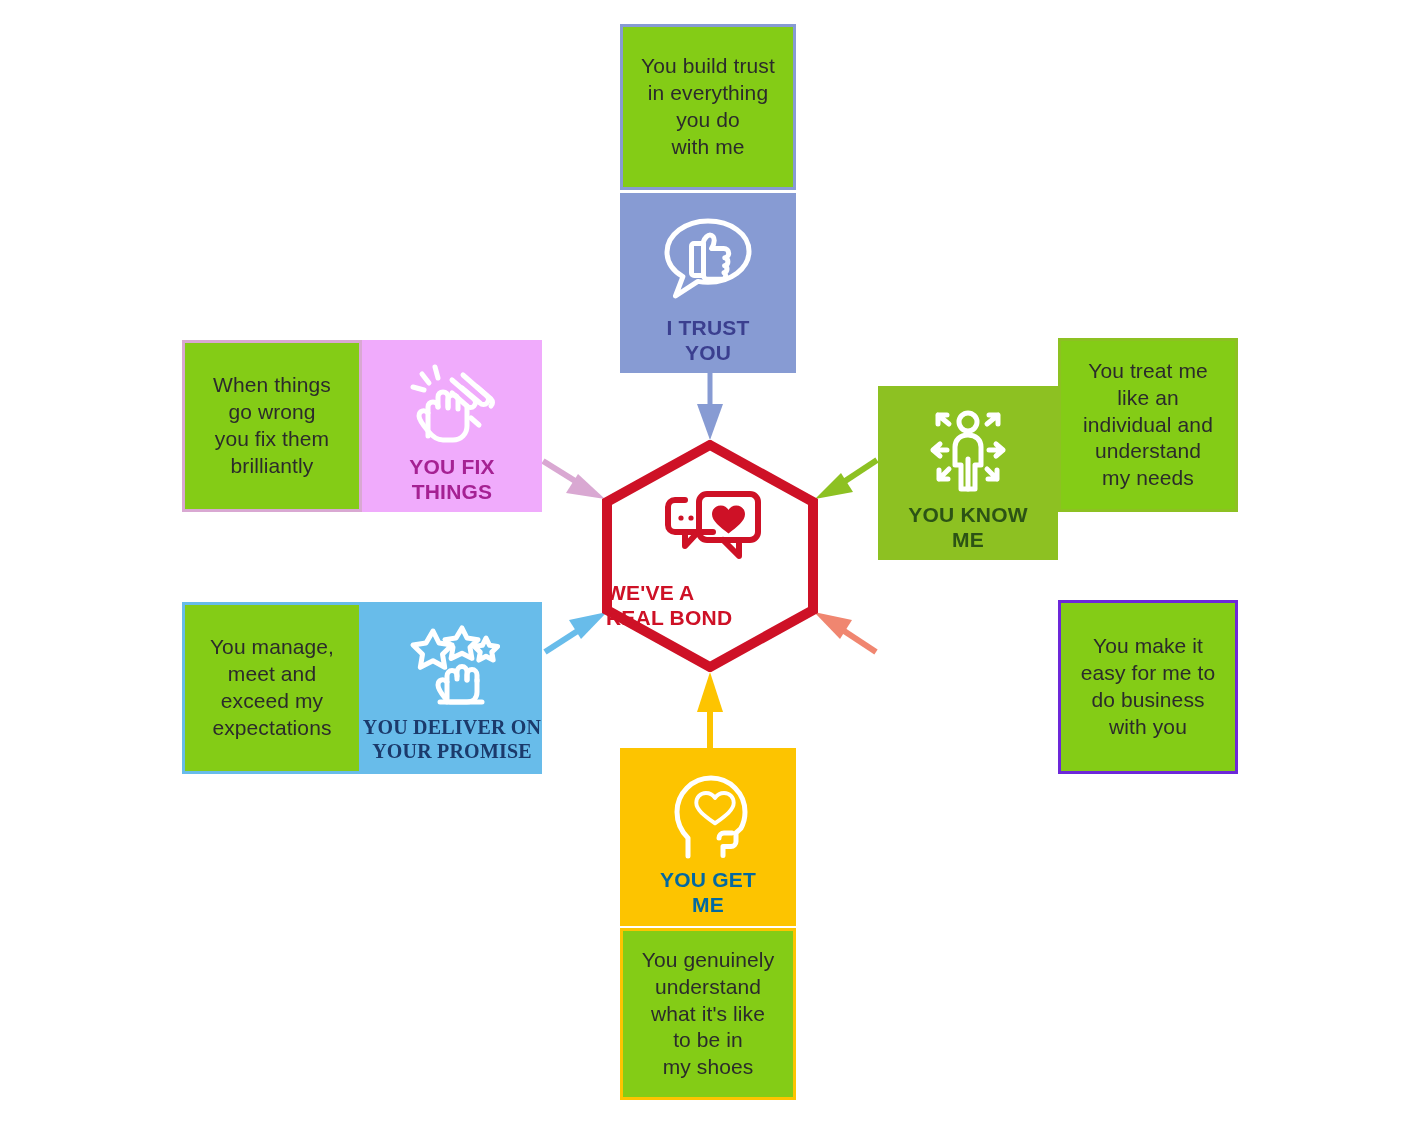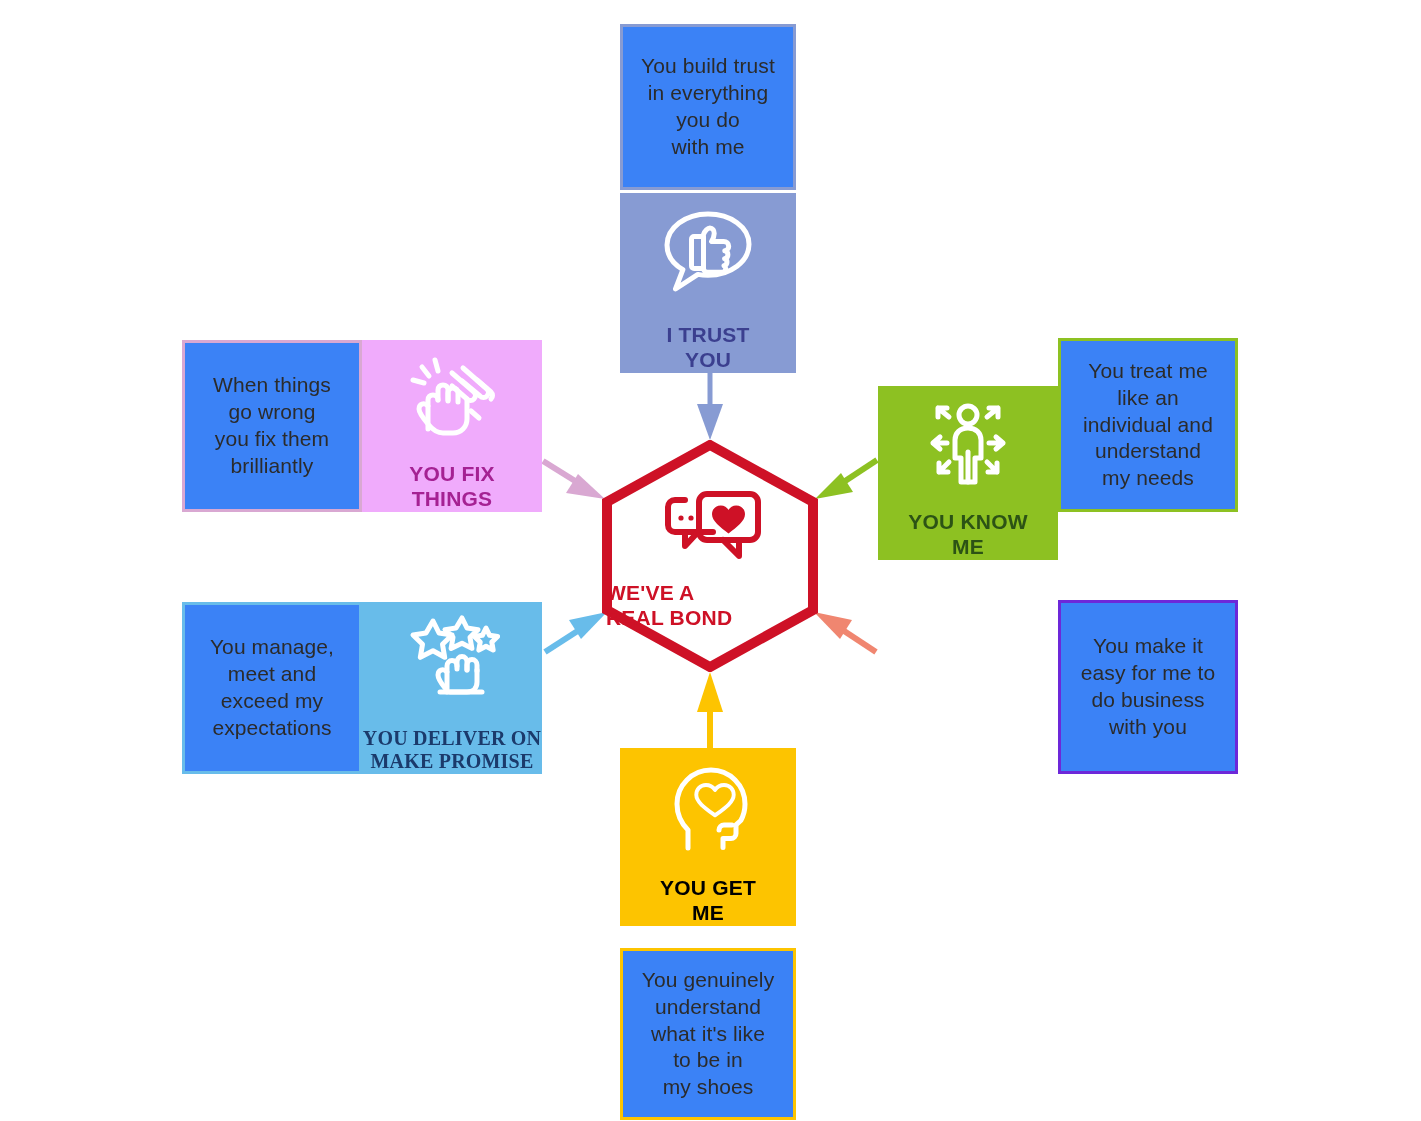--- a/index.html
+++ b/index.html
@@ -6,34 +6,34 @@
   body{
     width:1421px;height:1121px;position:relative;overflow:hidden;
     font-family:"Liberation Sans", sans-serif;
     -webkit-font-smoothing:antialiased;
   }
   .stage{position:absolute;left:0;top:0;width:1421px;height:1121px;}
 
   
   .descbox{
     position:absolute;box-sizing:border-box;
-    background:#3b82f6;
+    background:#84cc16;
     display:flex;align-items:center;justify-content:center;
     text-align:center;
     color:#2b2b2b;
     font-size:21px;line-height:1.28;
     letter-spacing:.1px;
     padding:6px 8px;
   }
 
   
   .tile{
     position:absolute;box-sizing:border-box;
     display:flex;flex-direction:column;
-    align-items:center;justify-content:space-between;
+    align-items:center;justify-content:center;
   }
   .tile .ico{display:block;}
   .tile .lbl{
     font-weight:bold;text-align:center;
     font-size:21px;line-height:1.18;letter-spacing:.2px;
   }
 
   
   .hexwrap{position:absolute;left:598px;top:440px;width:224px;height:232px;}
   .hexlabel{
@@ -158,21 +158,21 @@
           <path d="M53 55v-7c0-3 2.2-5.4 5-5.4s5 2.4 5 5.4v8"></path>
           <path d="M63 56v-5c0-3 2.2-5.4 5-5.4s5 2.4 5 5.4v6"></path>
           <path d="M43 58c-4-4-9-2-9 3 0 4 3 8 7 13"></path>
           <path d="M73 56v12c0 6-4 10-10 10H46"></path>
           <path d="M36 78h42"></path>
         </g>
       </svg>
     </span>
     <span class="lbl" style="color:#1B3A6B;margin-top:6px;font-size:20px;font-family:Liberation Serif, serif;">
       <span>YOU DELIVER ON</span><br>
-      <span>MAKE PROMISE</span>
+      <span>YOUR PROMISE</span>
     </span>
   </div>
 
   <div class="tile" style="left:878px;top:338px;width:180px;height:174px;background:#8DC122;padding-top:14px;margin-top:48px;">
     <span class="ico">
       <svg width="96" height="86" viewBox="0 0 96 86">
         <g fill="none" stroke="#ffffff" stroke-width="5" stroke-linejoin="round" stroke-linecap="round">
           <circle cx="48" cy="15" r="9"></circle>
           <path d="M48 28c-8 0-13 5-13 12v18h6v24h14V58h6V40c0-7-5-12-13-12z"></path>
           <path d="M48 52v30"></path>
@@ -212,27 +212,27 @@
       <svg width="92" height="88" viewBox="0 0 92 88">
         <g fill="none" stroke="#ffffff" stroke-width="5" stroke-linejoin="round" stroke-linecap="round">
           <path d="M26 84V66c-7-7-11-16-11-26C15 21.2 30.2 6 49 6c18.8 0 34 15.2 34 34 0 6-1.5 11.6-4.2 16.5
                    l-4.8 4.3v8.6c0 2.8-2.2 5-5 5h-8v9"></path>
           <path d="M70 61h-8c-2.8 0-5 2.2-5 5"></path>
           <path d="M44 28.5c2.6-3.9 7-6.5 11.6-6.5 7.4 0 12.4 5.7 12.4 12.6 0 9.5-11.7 17.5-24 26.4
                    -12.3-8.9-24-16.9-24-26.4C20 27.7 25 22 32.4 22c4.6 0 9 2.6 11.6 6.5z" transform="translate(14,-4) scale(0.78) translate(6,10)"></path>
         </g>
       </svg>
     </span>
-    <span class="lbl" style="color:#000000;margin-top:4px;">
+    <span class="lbl" style="color:#0369a1;margin-top:4px;">
       <span>YOU GET</span><br>
       <span>ME</span>
     </span>
   </div>
 
-  <div class="descbox" style="left:620px;top:928px;width:176px;height:172px;border:3px solid #FDC400;margin-top:20px;">
+  <div class="descbox" style="left:620px;top:928px;width:176px;height:172px;border:3px solid #FDC400;">
     <span style="white-space:pre-line;">You genuinely
 understand
 what it's like
 to be in
 my shoes</span>
   </div>
 
   <div class="hexwrap">
     <svg width="224" height="232" viewBox="0 0 224 232" style="position:absolute;left:0;top:0;">
       <polygon points="112,5 215,62 215,170 112,227 9,170 9,62" fill="#ffffff" stroke="#CE1126" stroke-width="10" stroke-linejoin="miter"></polygon>

